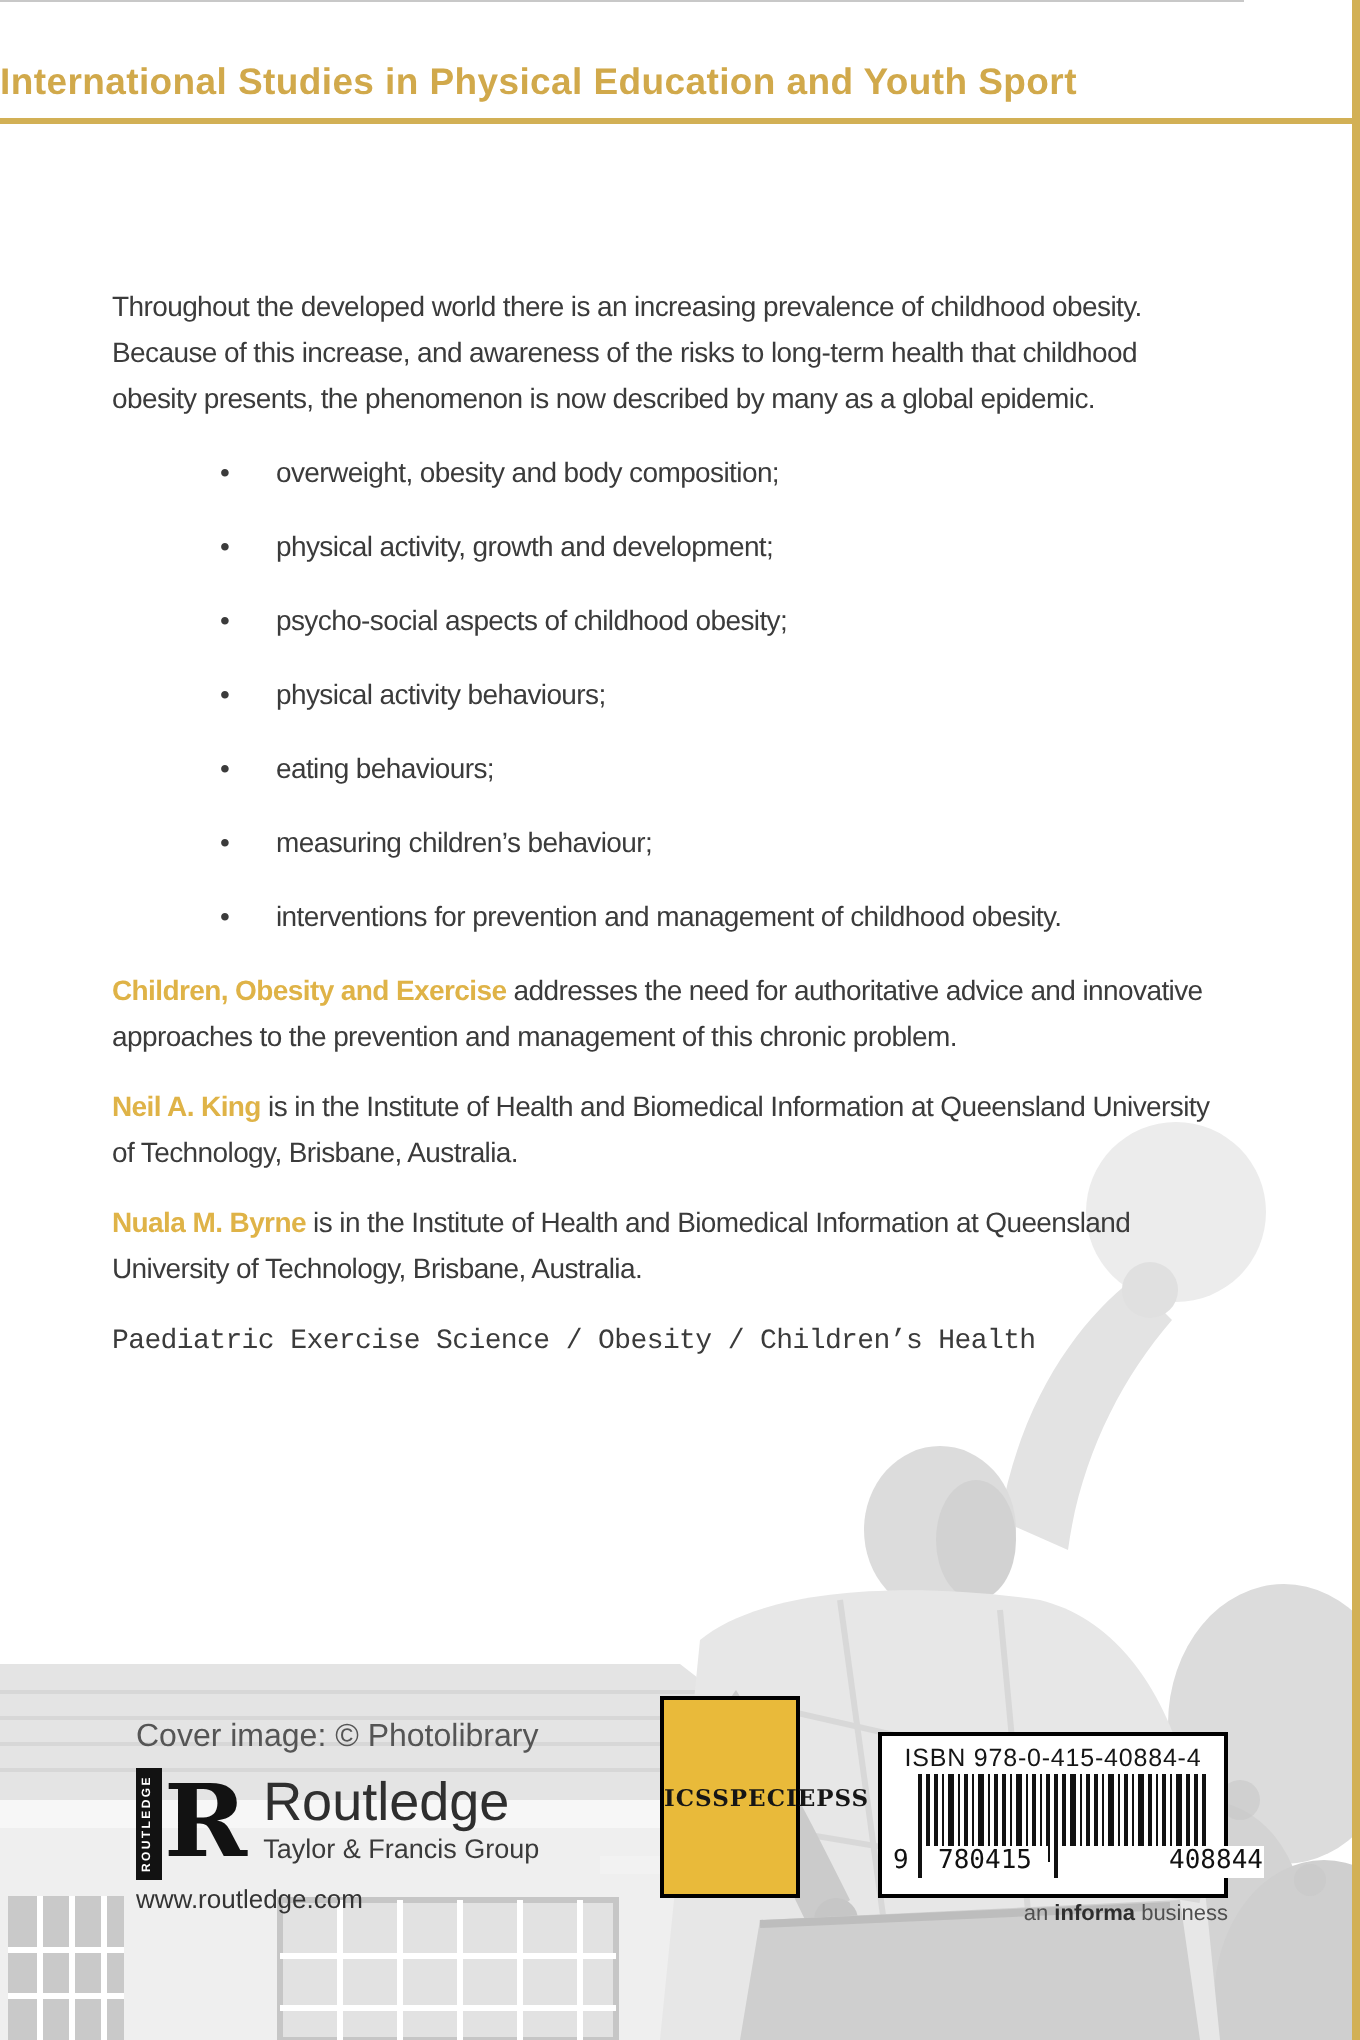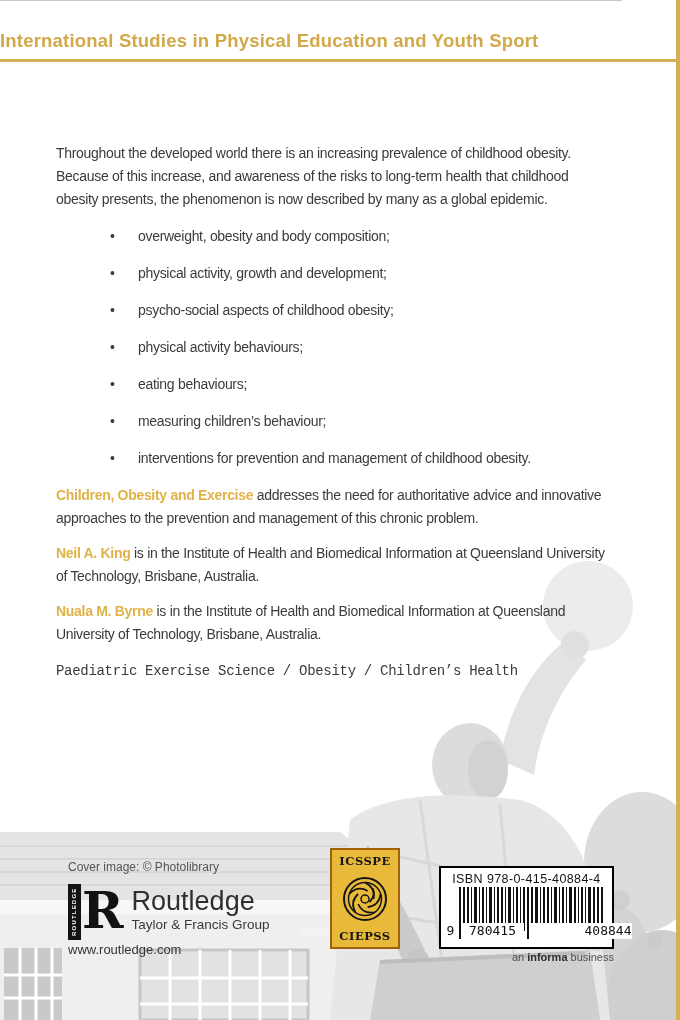--- a/index.html
+++ b/index.html
@@ -28,43 +28,43 @@
   .content p{margin:0 0 12px 0;}
   .gold{color:#dfb347;font-weight:bold;}
   ul.covers{list-style:none;margin:14px 0 6px 0;padding:0 0 0 82px;}
   ul.covers li{position:relative;margin:0 0 14px 0;}
   ul.covers li::before{
     content:"•";position:absolute;left:-28px;top:0;color:#3b3b3b;font-size:14px;
   }
   .subjects{margin-top:14px !important;font-family:Liberation Mono, monospace;}
 
   
-  .cover-credit{top:860px;left:68px;font-size:12px;color:#555;}
+  .cover-credit{top:860px;left:68px;font-size:16px;color:#555;}
   .routledge-logo{top:884px;left:68px;display:flex;align-items:flex-start;}
   .r-mark{display:flex;height:56px;}
   .r-strip{
     width:13px;height:56px;background:#121212;color:#fff;
     font-size:6px;font-weight:bold;letter-spacing:1.2px;
     writing-mode:vertical-rl;transform:rotate(180deg);
     text-align:center;line-height:13px;
   }
   .r-letter{
     font-family:"DejaVu Serif",serif;font-weight:bold;font-size:50px;
     line-height:54px;color:#121212;margin-left:1px;
   }
   .r-words{margin-left:8px;padding-top:2px;}
   .r-name{font-size:27px;color:#2f2f2f;line-height:30px;}
   .r-group{font-size:13.5px;color:#3a3a3a;line-height:18px;}
   .website{top:942px;left:68px;font-size:13px;color:#333;}
 
   
   .icsspe{
     top:848px;left:330px;width:70px;height:101px;box-sizing:border-box;
-    background:#e9ba3a;border:2px solid #a16207;
-    display:flex;flex-direction:column;align-items:center;justify-content:space-between;
+    background:#e9ba3a;border:2px solid #000000;
+    display:flex;flex-direction:row;align-items:center;justify-content:space-between;
     padding:4px 0;
   }
   .icsspe-word{
     font-family:"DejaVu Serif",serif;font-weight:bold;font-size:11.5px;
     color:#161616;letter-spacing:.5px;
   }
 
   
   .isbn-box{
     top:866px;left:439px;width:175px;height:83px;box-sizing:border-box;

